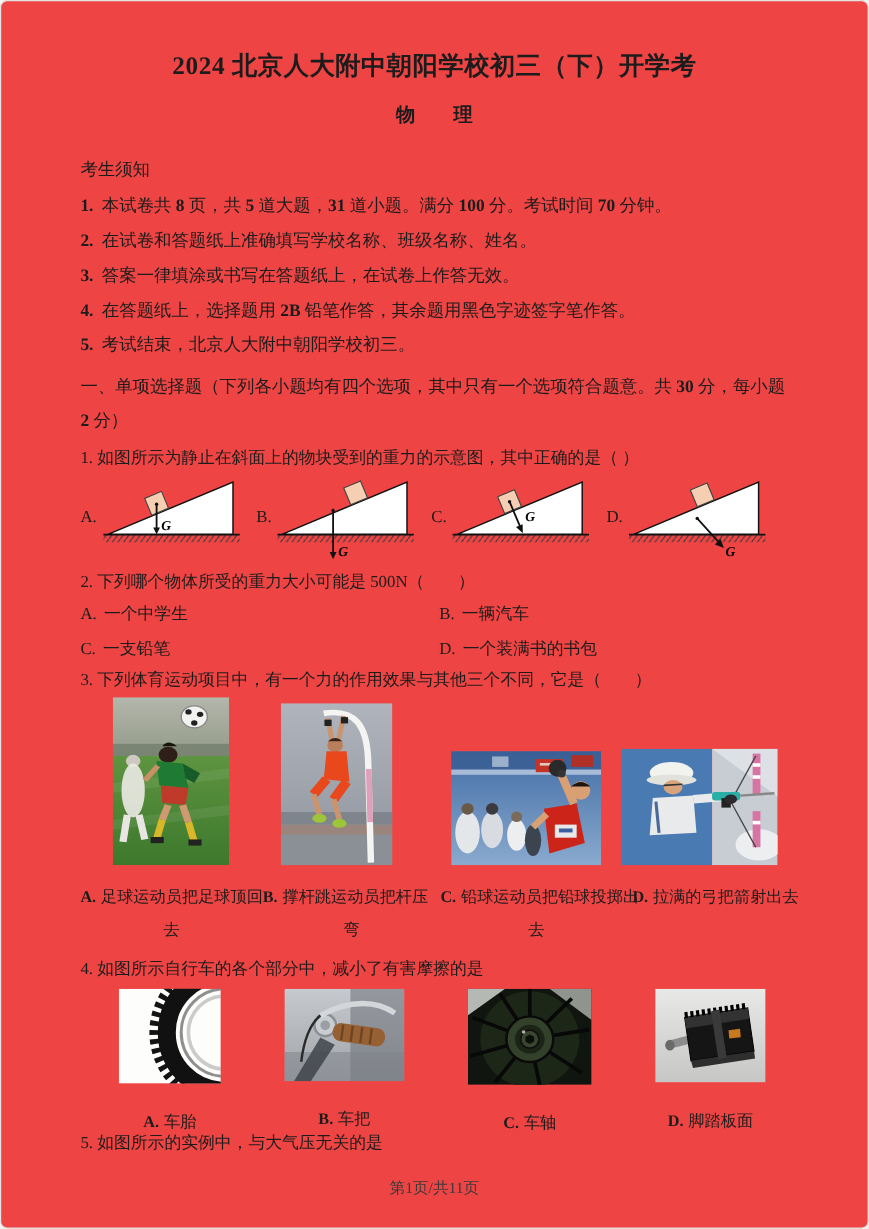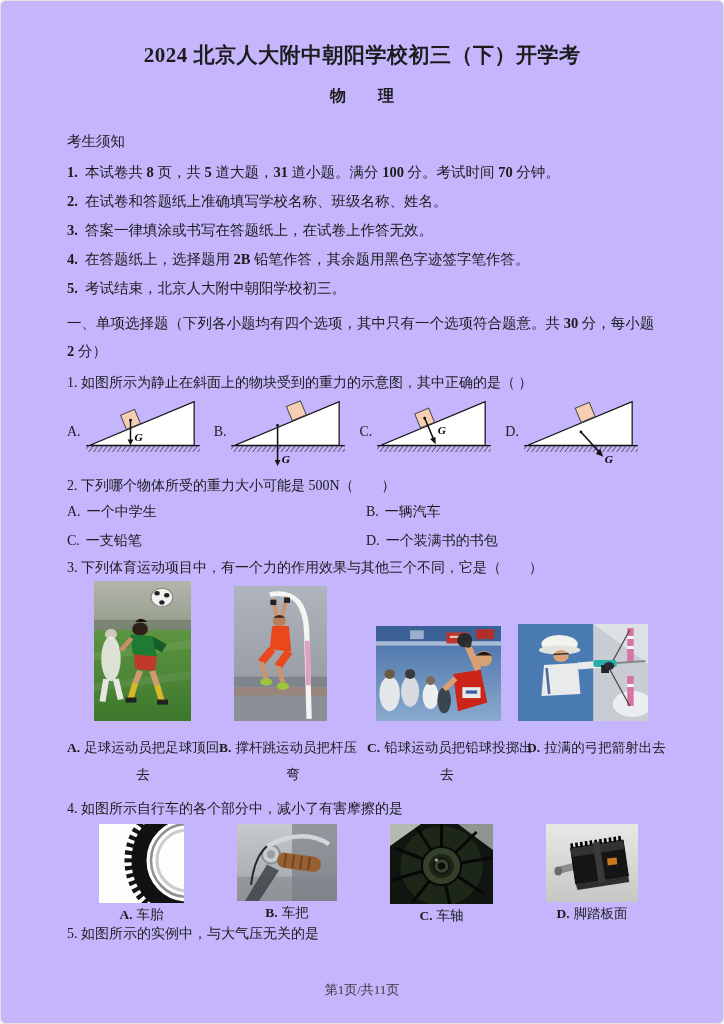--- a/index.html
+++ b/index.html
@@ -1,18 +1,18 @@
 <!DOCTYPE html>
 <html><head>
 <meta charset="utf-8">
 <style>
   html,body{margin:0;padding:0;background:#f4f4f2;}
   .page{
     width:724px;height:1024px;box-sizing:border-box;position:relative;
-    background:#c4b5fd;border:1px solid #e2e2de;border-radius:6px;
+    background:#ef4444;border:1px solid #e2e2de;border-radius:6px;
     padding:40px 66px 0 66px;overflow:hidden;
     font-family:"Liberation Serif","DejaVu Serif",serif;color:#1c1c1c;
   }
   .b{font-weight:bold;}
   .title{font-size:21px;font-weight:bold;text-align:center;margin:0 0 17px 0;letter-spacing:.5px;}
   .subject{font-size:16px;font-weight:bold;text-align:center;margin:0 0 25px 0;}
   .notice-header{font-size:14.5px;margin:0 0 13px 0;}
   .notice{font-size:14.5px;margin:0 0 13px 0;line-height:16px;}
   .notice .num{font-weight:bold;margin-right:7px;}
   .section-line{font-size:14.5px;line-height:28px;margin:0;}
@@ -27,21 +27,21 @@
   .photos{display:flex;align-items:flex-end;margin:4px 0 6px 0;}
   .photos svg{display:block;}
   .caps{display:flex;font-size:13.5px;margin:0 0 16px 0;}
   .cap{box-sizing:border-box;margin-top:12px;}
   .cap .l1{white-space:nowrap;}
   .cap .l2{text-align:center;margin-top:9px;}
   .cap .clabel{font-weight:bold;margin-right:4px;}
   .bikes{display:flex;gap:53px;margin:6px 0 0 32px;}
   .bike-cell{display:flex;flex-direction:column;align-items:center;}
   .bike-cell svg{display:block;}
-  .bike-cap{font-size:13.5px;margin-top:3px;white-space:nowrap;}
+  .bike-cap{font-size:13.5px;margin-top:23px;white-space:nowrap;}
   .bike-cap .clabel{font-weight:bold;margin-right:4px;}
   .q5{margin-top:0;}
   .footer{position:absolute;left:0;right:0;bottom:24px;text-align:center;font-size:13px;color:#3a3a3a;}
   .hidden-defs{position:absolute;width:0;height:0;}
 </style>
 </head>
 <body>
 
 <svg class="hidden-defs" aria-hidden="true">
   <defs>

